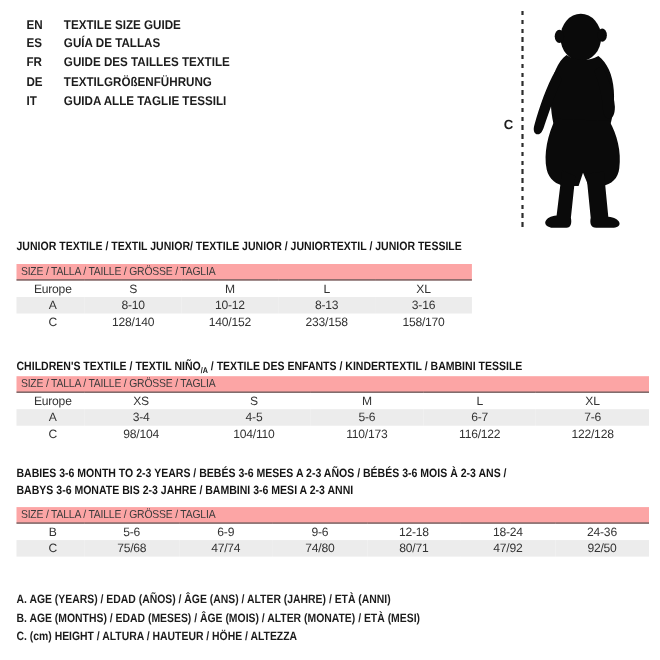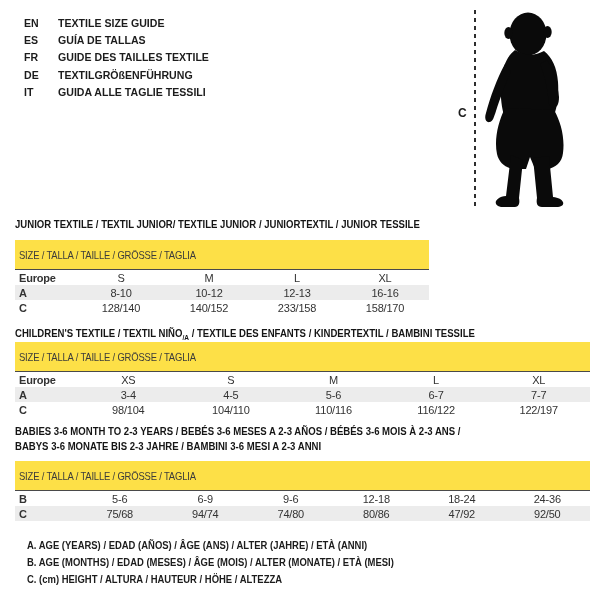--- a/index.html
+++ b/index.html
@@ -33,32 +33,32 @@
   
   table.tbl{
     position:absolute;left:15px;border-collapse:collapse;table-layout:fixed;
     font-size:11px;color:#333333;
   }
   .t1{top:240px;width:414px;}
   .t2{top:342px;width:575px;}
   .t3{top:461px;width:575px;}
   col.c-lbl{width:62px;}
   td{padding:0;text-align:center;height:15px;letter-spacing:-0.2px;white-space:nowrap;}
-  td.lbl{text-align:left;padding-left:4px;font-weight:bold;}
+  td.lbl{text-align:center;padding-left:4px;}
   tr.alt{background:#ececec;}
   td.band{
-    background:#fde047;border-bottom:1px solid #4a4a4a;height:29px;
+    background:#fca5a5;border-bottom:1px solid #4a4a4a;height:14px;
     text-align:left;padding-left:4px;color:#3b3b3b;
   }
   td.band .band-txt{
     display:inline-block;font-size:10.5px;white-space:nowrap;
     transform:scaleX(0.9);transform-origin:0 50%;
   }
   
-  .legend{position:absolute;left:27px;top:537px;}
+  .legend{position:absolute;left:15px;top:537px;}
   .legend-row{
     height:17px;line-height:17px;font-size:11px;font-weight:bold;color:#1c1c1c;
     white-space:nowrap;transform:scaleX(0.86);transform-origin:0 50%;
   }
 </style>
 </head>
 <body>
 
 <div class="page">
 
@@ -113,22 +113,22 @@
         <td class="lbl">Europe</td>
         <td>S</td>
         <td>M</td>
         <td>L</td>
         <td>XL</td>
       </tr>
       <tr class="alt">
         <td class="lbl">A</td>
         <td>8-10</td>
         <td>10-12</td>
-        <td>12-13</td>
-        <td>16-16</td>
+        <td>8-13</td>
+        <td>3-16</td>
       </tr>
       <tr>
         <td class="lbl">C</td>
         <td>128/140</td>
         <td>140/152</td>
         <td>233/158</td>
         <td>158/170</td>
       </tr>
     </tbody>
   </table>
@@ -154,29 +154,29 @@
         <td>M</td>
         <td>L</td>
         <td>XL</td>
       </tr>
       <tr class="alt">
         <td class="lbl">A</td>
         <td>3-4</td>
         <td>4-5</td>
         <td>5-6</td>
         <td>6-7</td>
-        <td>7-7</td>
+        <td>7-6</td>
       </tr>
       <tr>
         <td class="lbl">C</td>
         <td>98/104</td>
         <td>104/110</td>
-        <td>110/116</td>
+        <td>110/173</td>
         <td>116/122</td>
-        <td>122/197</td>
+        <td>122/128</td>
       </tr>
     </tbody>
   </table>
 
   <div class="tbl-title t3-title">
     <div>BABIES 3-6 MONTH TO 2-3 YEARS / BEBÉS 3-6 MESES A 2-3 AÑOS / BÉBÉS 3-6 MOIS À 2-3 ANS /</div>
     <div>BABYS 3-6 MONATE BIS 2-3 JAHRE / BAMBINI 3-6 MESI A 2-3 ANNI</div>
   </div>
   <table class="tbl t3">
     <colgroup>
@@ -197,23 +197,23 @@
         <td>5-6</td>
         <td>6-9</td>
         <td>9-6</td>
         <td>12-18</td>
         <td>18-24</td>
         <td>24-36</td>
       </tr>
       <tr class="alt">
         <td class="lbl">C</td>
         <td>75/68</td>
-        <td>94/74</td>
+        <td>47/74</td>
         <td>74/80</td>
-        <td>80/86</td>
+        <td>80/71</td>
         <td>47/92</td>
         <td>92/50</td>
       </tr>
     </tbody>
   </table>
 
   <div class="legend">
     <div class="legend-row">A. AGE (YEARS) / EDAD (AÑOS) / ÂGE (ANS) / ALTER (JAHRE) / ETÀ (ANNI)</div>
     <div class="legend-row">B. AGE (MONTHS) / EDAD (MESES) / ÂGE (MOIS) / ALTER (MONATE) / ETÀ (MESI)</div>
     <div class="legend-row">C. (cm) HEIGHT / ALTURA / HAUTEUR / HÖHE / ALTEZZA</div>

